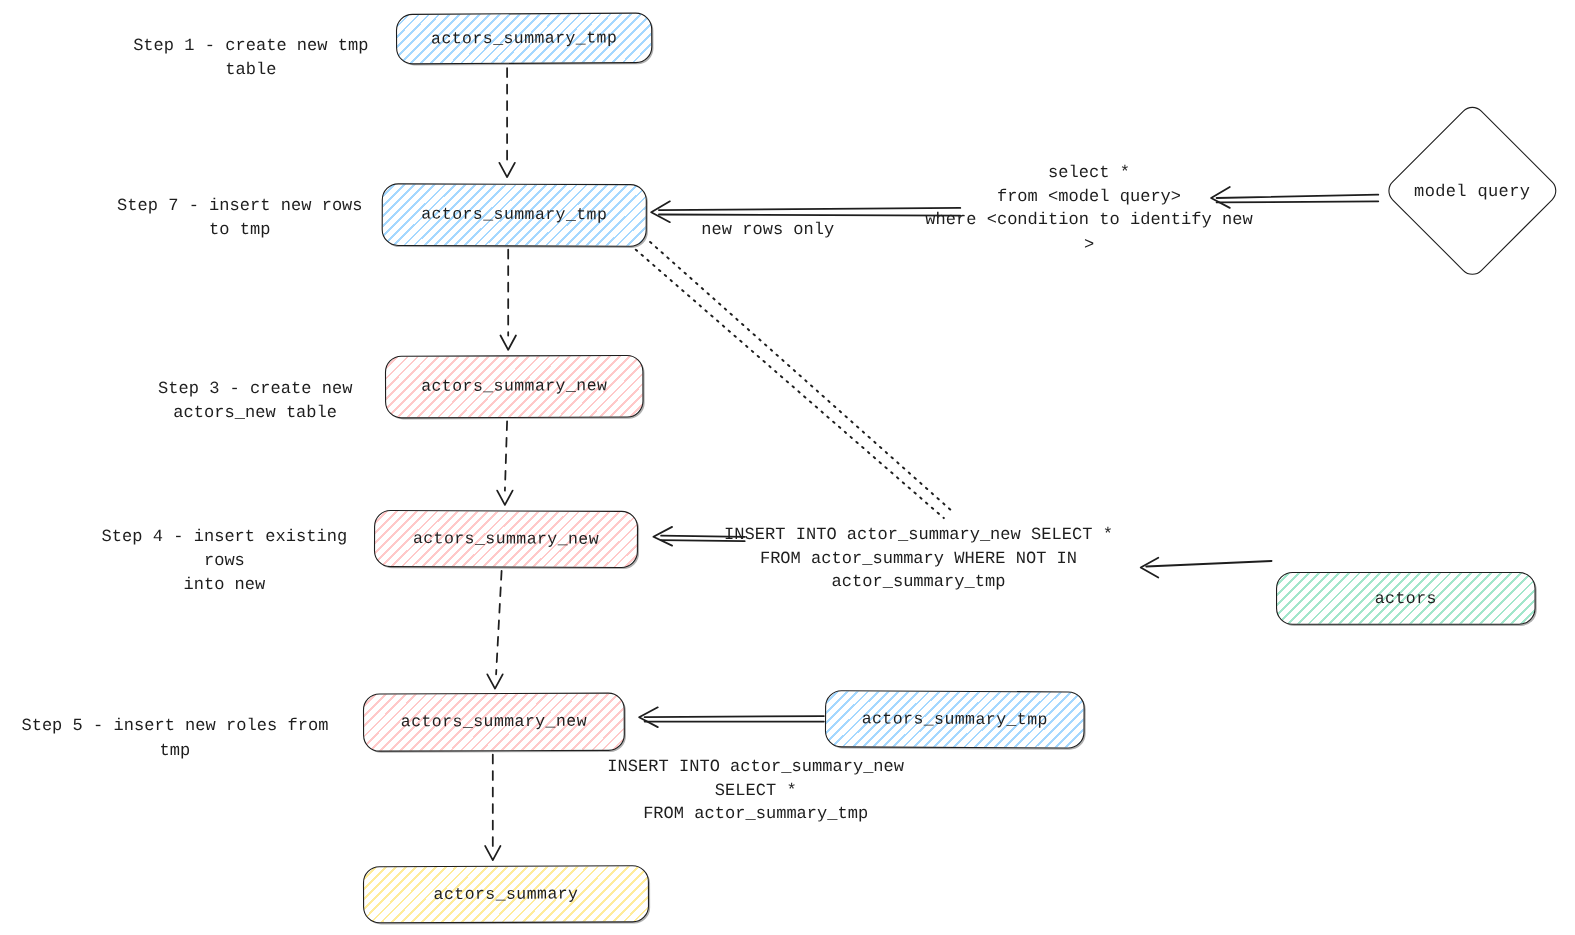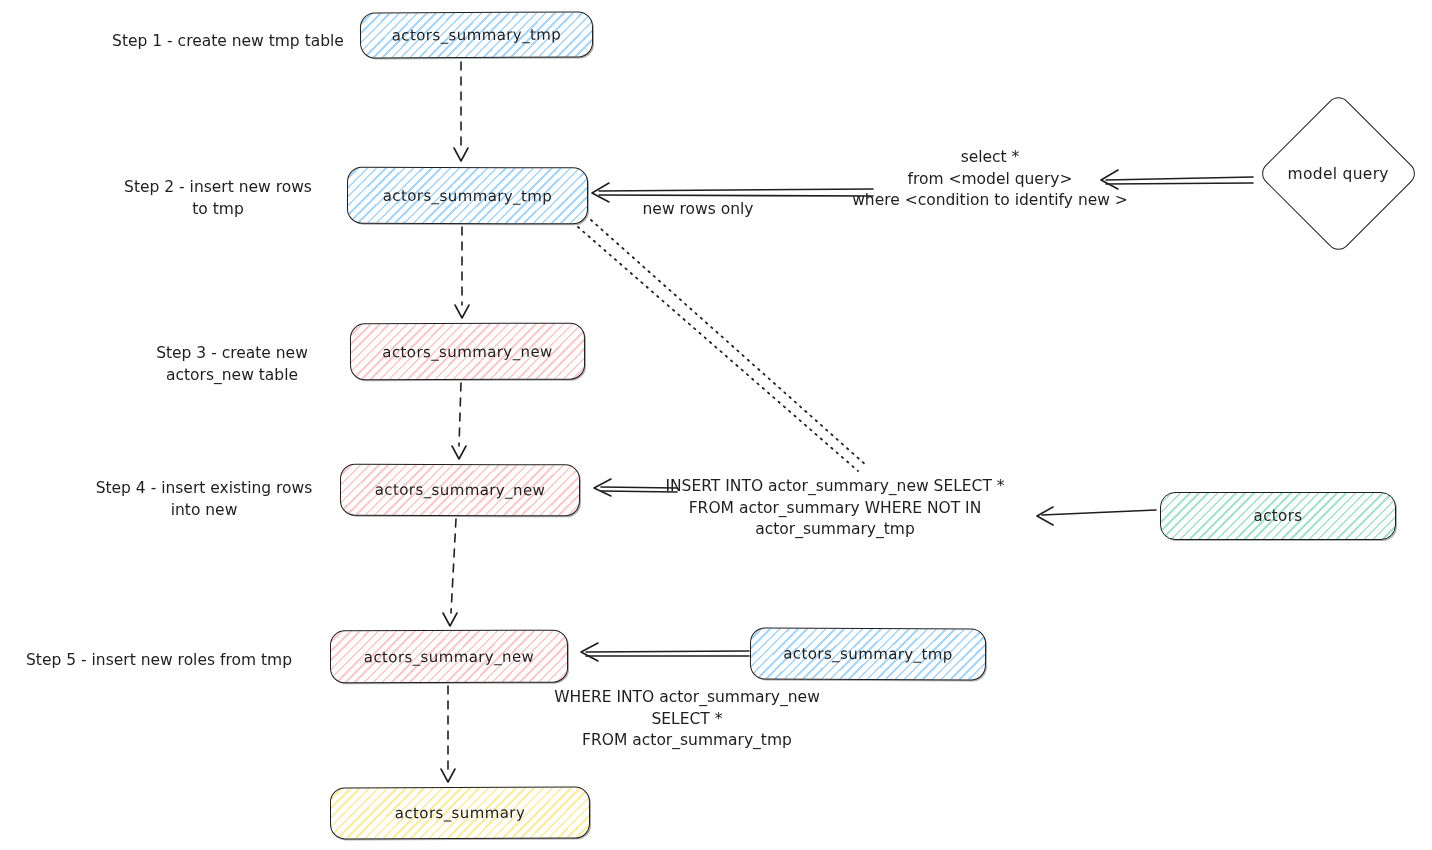--- a/index.html
+++ b/index.html
@@ -1,30 +1,30 @@
 <!DOCTYPE html>
 <html style="--blue: #a5d8ff; --pink: #ffc9c9; --teal: #a2e6cb; --yellow: #ffec99; --stroke: #1e1e1e;"><head>
 <meta charset="utf-8">
 <style>
   * { margin:0; padding:0; box-sizing:border-box; }
   html,body { background:#ffffff; }
   body { font-family:"DejaVu Sans", sans-serif; color:#1e1e1e; }
-  .canvas { position:relative; width:1432px; height:850px; background:#ffffff; overflow:hidden; }
+  .canvas { position:relative; width:1432px; height:850px; background:#ffffff; overflow:hidden;font-family:Liberation Mono, monospace; }
 
   
   .node {
     position:absolute; display:flex; align-items:center; justify-content:center;
     border:1.6px solid var(--stroke, #1e1e1e); border-radius:15px;
     font-size:15px; letter-spacing:.4px; text-align:center;
     box-shadow: 1.5px 1.5px 0 -0.5px rgba(30,30,30,.35);
     background-color:#fff;
   }
   .hatch-blue   { background-image:repeating-linear-gradient(135deg, var(--blue)   0px, var(--blue)   1.8px, rgba(0,0,0,0) 1.8px, rgba(0,0,0,0) 6.5px); }
   .hatch-pink   { background-image:repeating-linear-gradient(135deg, var(--pink)   0px, var(--pink)   1.8px, rgba(0,0,0,0) 1.8px, rgba(0,0,0,0) 6.5px); }
-  .hatch-teal   { background-image:repeating-linear-gradient(135deg, var(--teal)   0px, var(--teal)   1.8px, rgba(0,0,0,0) 1.8px, rgba(0,0,0,0) 6.5px); }
+  .hatch-teal   { background-image:repeating-linear-gradient(135deg, var(--teal)   0px, var(--teal)   1.8px, rgba(0,0,0,0) 1.8px, rgba(0,0,0,0) 6.5px);margin-top:28px; }
   .hatch-yellow { background-image:repeating-linear-gradient(135deg, var(--yellow) 0px, var(--yellow) 1.8px, rgba(0,0,0,0) 1.8px, rgba(0,0,0,0) 6.5px); }
 
   .step-label, .annotation {
     position:absolute; font-size:15.5px; line-height:1.4;
     text-align:center; white-space:pre-line;
   }
 
   .diamond {
     position:absolute; left:1281px; top:116px; width:115px; height:115px;
     border:1.6px solid var(--stroke,#1e1e1e); border-radius:12px;
@@ -92,21 +92,21 @@
       <line x1="749" y1="656" x2="586" y2="656"></line>
       <polyline points="598,643 581,652 598,661"></polyline>
     </g>
     <g>
       <line class="dotted" x1="591" y1="220" x2="867" y2="466"></line>
       <line class="dotted" x1="578" y1="227" x2="858" y2="471"></line>
     </g>
   </svg>
 
   <div class="step-label" style="left:108px; top:31px;  width:240px;">Step 1 - create new tmp table</div>
-  <div class="step-label" style="left:98px;  top:177px; width:240px;">Step 2 - insert new rows
+  <div class="step-label" style="left:98px;  top:177px; width:240px;">Step 7 - insert new rows
 to tmp</div>
   <div class="step-label" style="left:112px; top:343px; width:240px;">Step 3 - create new
 actors_new table</div>
   <div class="step-label" style="left:84px;  top:478px; width:240px;">Step 4 - insert existing rows
 into new</div>
   <div class="step-label" style="left:17px;  top:650px; width:284px;">Step 5 - insert new roles from tmp</div>
 
   <div class="node hatch-blue" style="left:360px;  top:12px;  width:233px; height:46px; transform:rotate(-0.3deg);">actors_summary_tmp</div>
   <div class="node hatch-blue" style="left:347px;  top:167px; width:241px; height:57px; transform:rotate(0.2deg);">actors_summary_tmp</div>
   <div class="node hatch-pink" style="left:350px;  top:323px; width:235px; height:57px; transform:rotate(-0.2deg);">actors_summary_new</div>
@@ -120,17 +120,17 @@
     <span>model query</span>
   </div>
 
   <div class="annotation" style="left:628px; top:199px; width:140px;text-align:center;">new rows only</div>
   <div class="annotation" style="left:840px; top:147px; width:300px;">select *
 from &lt;model query&gt;
 where &lt;condition to identify new &gt;</div>
   <div class="annotation" style="left:635px; top:476px; width:400px;">INSERT INTO actor_summary_new SELECT *
 FROM actor_summary WHERE NOT IN
 actor_summary_tmp</div>
-  <div class="annotation" style="left:537px; top:687px; width:300px;">WHERE INTO actor_summary_new
+  <div class="annotation" style="left:537px; top:687px; width:300px;">INSERT INTO actor_summary_new
 SELECT *
 FROM actor_summary_tmp</div>
 
 </div>
 
 </body></html>

